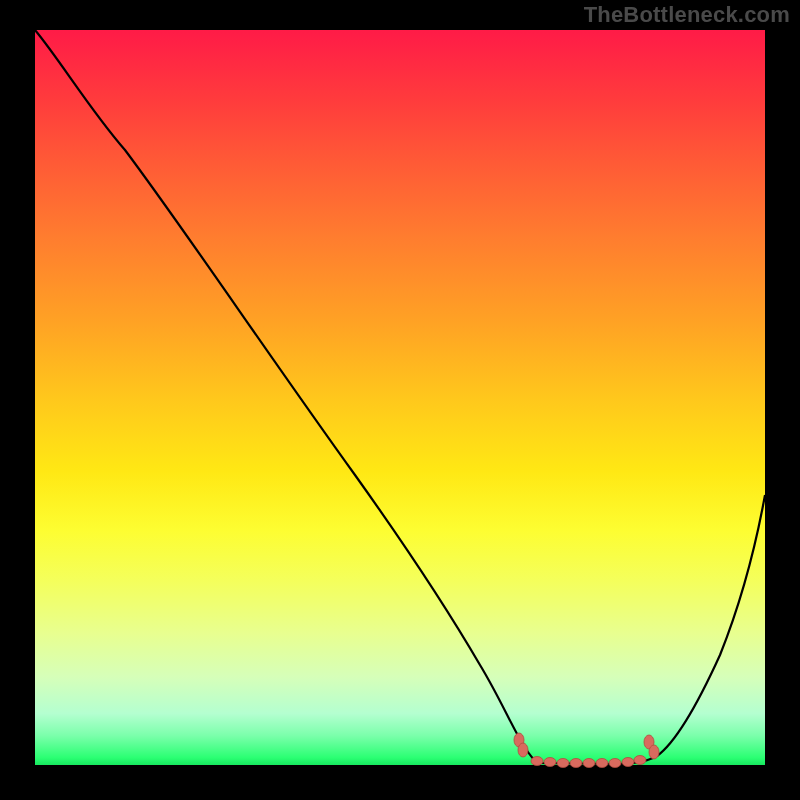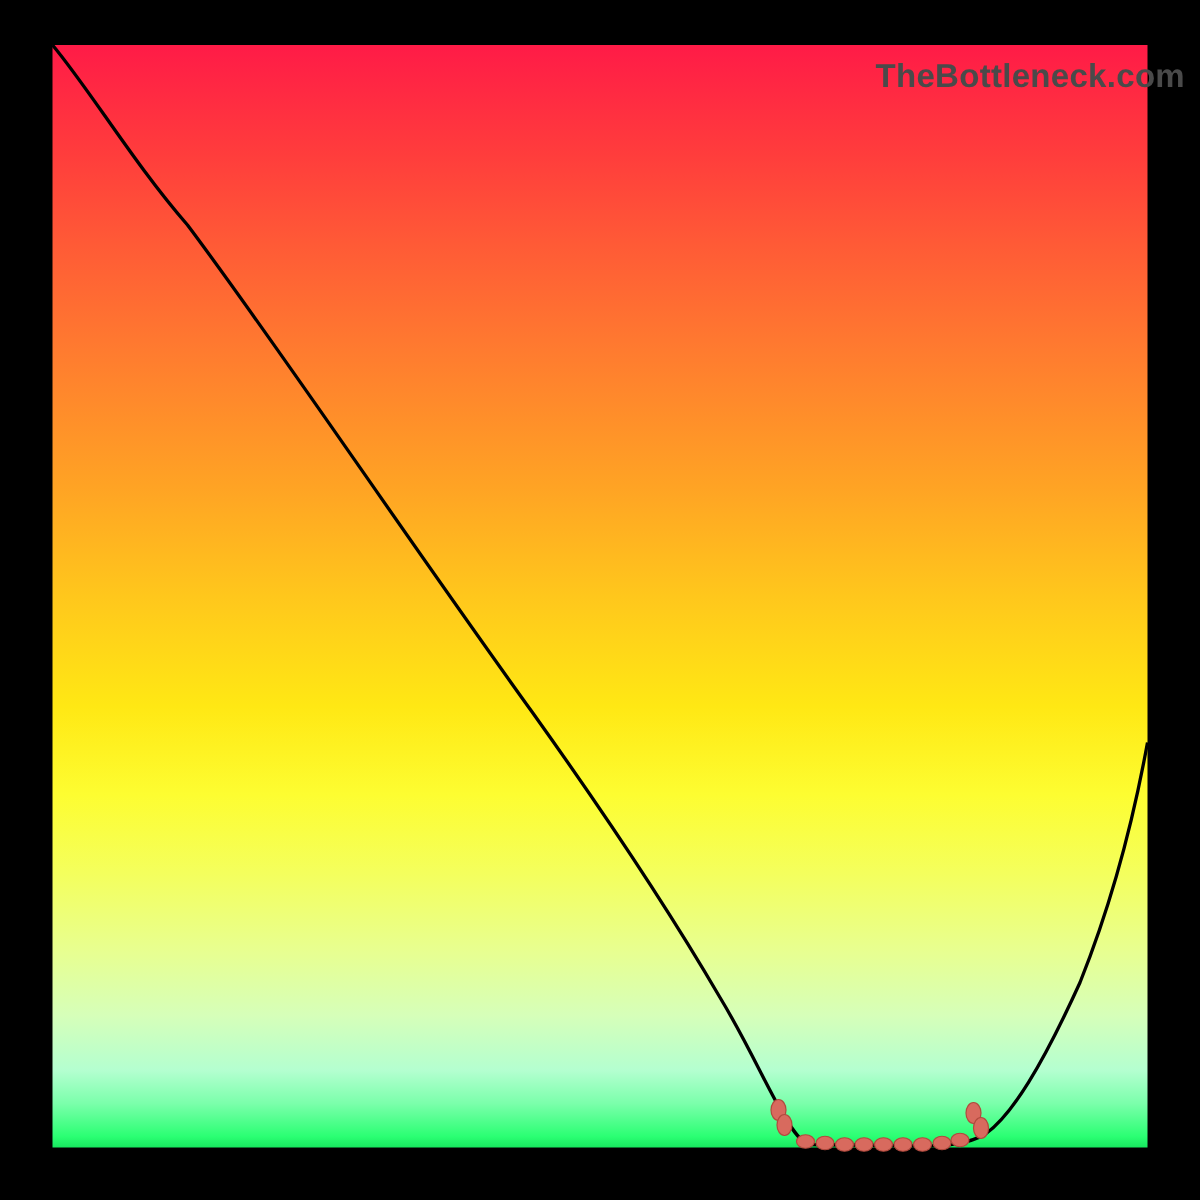--- a/index.html
+++ b/index.html
@@ -19,21 +19,20 @@
   }
   .watermark {
     position: absolute;
     top: 2px;
     right: 10px;
     color: #4a4a4a;
     font-size: 22px;
     font-weight: 600;
     letter-spacing: 0.2px;
     z-index: 5;
-    margin-top: 36px;
   }
   .plot-wrap {
     position: absolute;
     left: 35px;
     top: 30px;
     width: 730px;
     height: 735px;
   }
   .gradient-bg {
     position: absolute;

